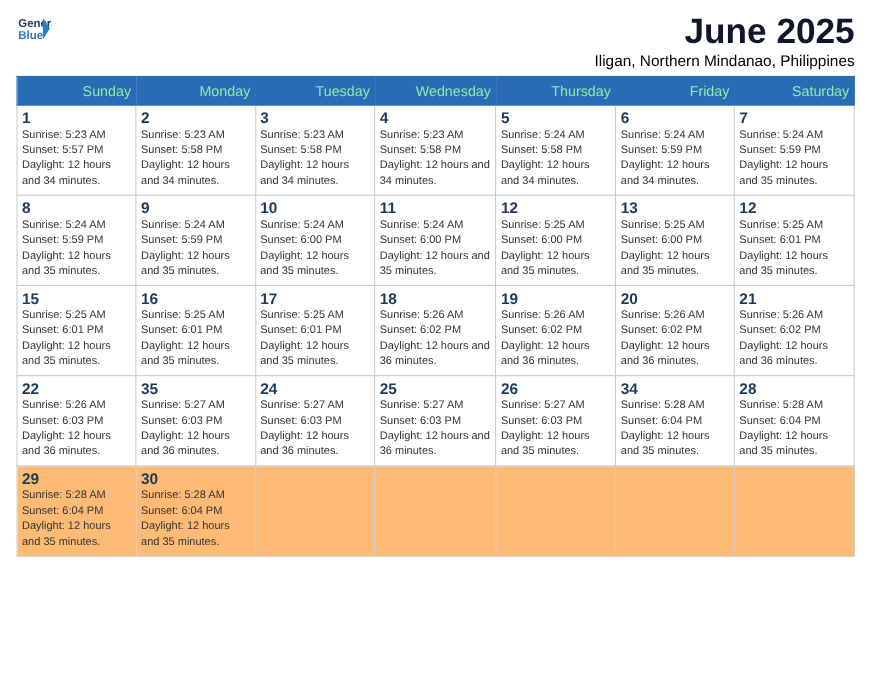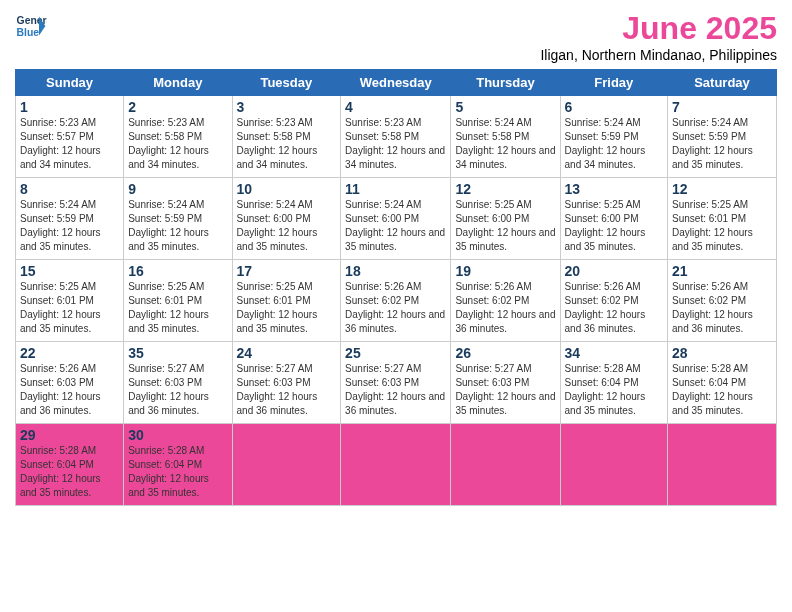--- a/index.html
+++ b/index.html
@@ -30,50 +30,50 @@
     .logo-icon {
       width: 32px;
       height: 32px;
     }
     .title-block {
       text-align: right;
     }
     .month-title {
       font-size: 32px;
       font-weight: bold;
-      color: #ec4899;
+      color: #0f172a;
     }
     .location {
       font-size: 14px;
       color: #000000;
     }
     table {
       width: 100%;
       border-collapse: collapse;
       font-size: 10.5px;
     }
     thead tr th {
       background: #2a6bb5;
-      color: #ffffff;
+      color: #86efac;
       padding: 5px 4px;
       font-size: 13px;
-      font-weight: bold;
+      font-weight: normal;
       border: 1px solid #2a6bb5;
-      text-align: center;
+      text-align: right;
     }
     tbody tr td {
       border: 1px solid #ccc;
       vertical-align: top;
       padding: 3px 4px;
       height: 82px;
       width: 113px;
       background: #fff;
     }
     tbody tr:last-child td {
-      background: #ec4899;
+      background: #fdba74;
     }
     .day-num {
       font-size: 14px;
       font-weight: bold;
       color: #1a3a5c;
       display: block;
       margin-bottom: 1px;
     }
     .day-info {
       font-size: 10px;

